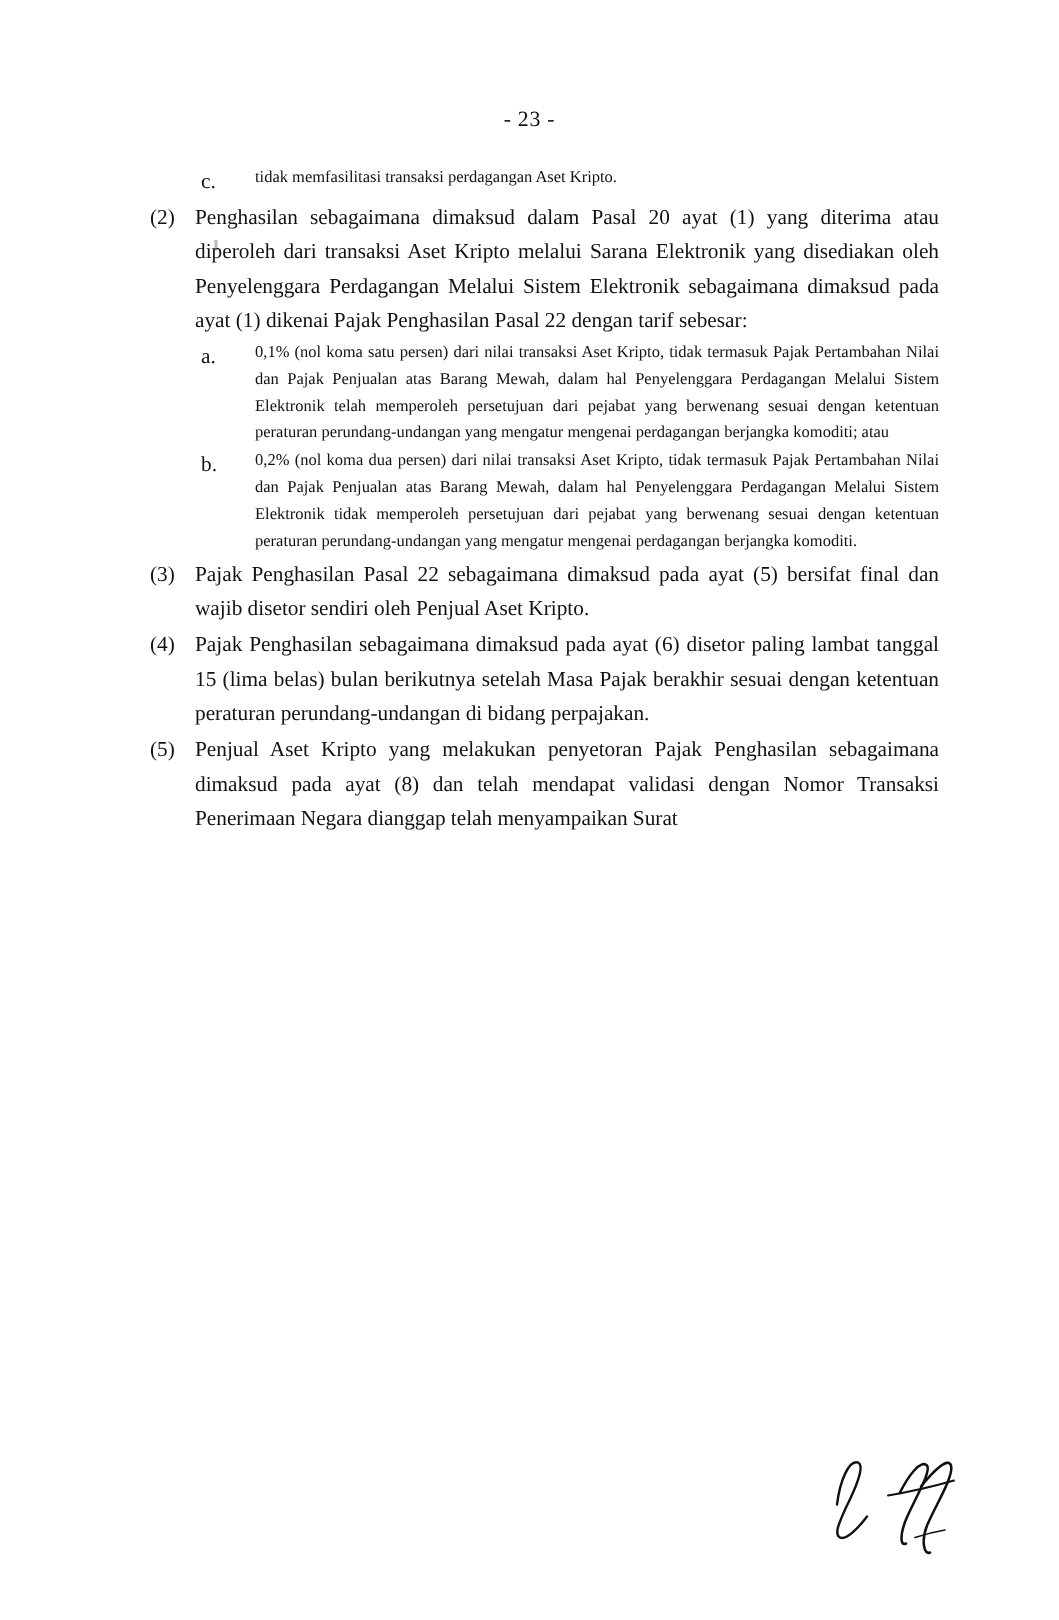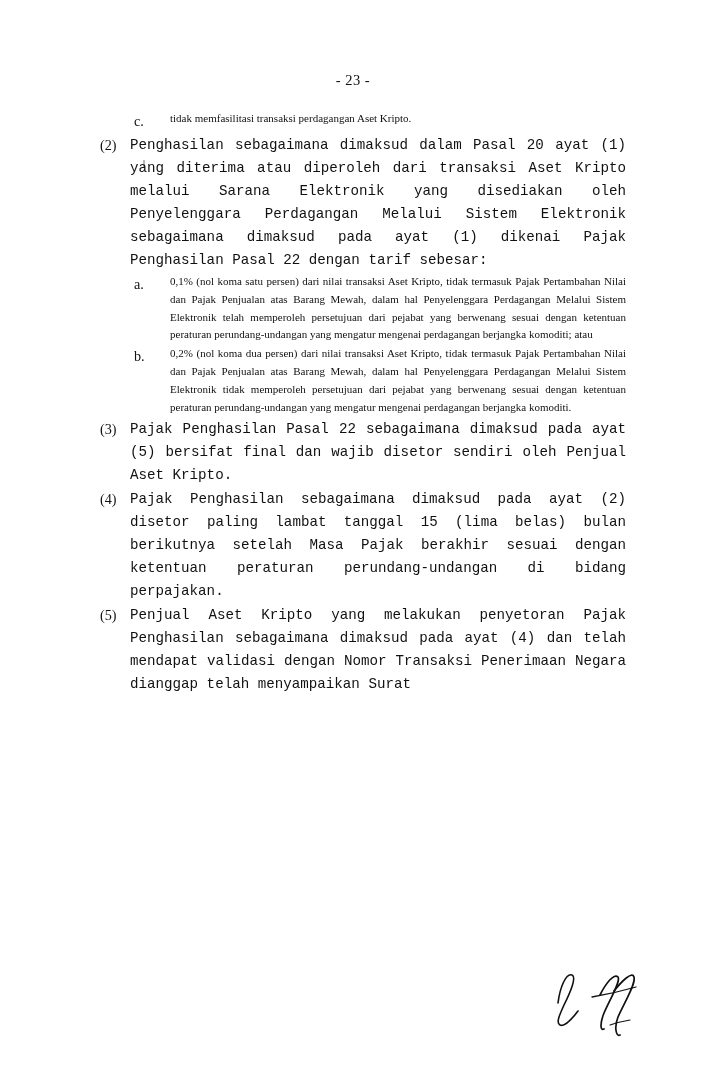--- a/index.html
+++ b/index.html
@@ -51,21 +51,20 @@
     padding-left: 14px;
     box-sizing: border-box;
   }
   .lvl1 > .body {
     flex: 1 1 auto;
     font-size: 14.2px;
     line-height: 1.62;
     text-align: justify;
     text-justify: inter-word;
     hyphens: none;
-    font-family: Liberation Mono, monospace;
   }
   
   .lvl2 {
     margin-left: 44px;
   }
   .lvl2 > .marker {
     width: 40px;
     flex: 0 0 40px;
     font-size: 14.2px;
     line-height: 1.62;
@@ -130,26 +129,26 @@
       <div class="body last-left">0,2% (nol koma dua persen) dari nilai transaksi Aset Kripto, tidak termasuk Pajak Pertambahan Nilai dan Pajak Penjualan atas Barang Mewah, dalam hal Penyelenggara Perdagangan Melalui Sistem Elektronik tidak memperoleh persetujuan dari pejabat yang berwenang sesuai dengan ketentuan peraturan perundang-undangan yang mengatur mengenai perdagangan berjangka komoditi.</div>
     </div>
 
     <div class="row lvl1">
       <div class="marker">(3)</div>
       <div class="body last-left">Pajak Penghasilan Pasal 22 sebagaimana dimaksud pada ayat (5) bersifat final dan wajib disetor sendiri oleh Penjual Aset Kripto.</div>
     </div>
 
     <div class="row lvl1">
       <div class="marker">(4)</div>
-      <div class="body last-left">Pajak Penghasilan sebagaimana dimaksud pada ayat (2) disetor paling lambat tanggal 15 (lima belas) bulan berikutnya setelah Masa Pajak berakhir sesuai dengan ketentuan peraturan perundang-undangan di bidang perpajakan.</div>
+      <div class="body last-left">Pajak Penghasilan sebagaimana dimaksud pada ayat (6) disetor paling lambat tanggal 15 (lima belas) bulan berikutnya setelah Masa Pajak berakhir sesuai dengan ketentuan peraturan perundang-undangan di bidang perpajakan.</div>
     </div>
 
     <div class="row lvl1">
       <div class="marker">(5)</div>
-      <div class="body">Penjual Aset Kripto yang melakukan penyetoran Pajak Penghasilan sebagaimana dimaksud pada ayat (4) dan telah mendapat validasi dengan Nomor Transaksi Penerimaan Negara dianggap telah menyampaikan Surat</div>
+      <div class="body">Penjual Aset Kripto yang melakukan penyetoran Pajak Penghasilan sebagaimana dimaksud pada ayat (8) dan telah mendapat validasi dengan Nomor Transaksi Penerimaan Negara dianggap telah menyampaikan Surat</div>
     </div>
 
   </div>
 
   <div class="signature">
     <svg width="120" height="80" viewBox="0 0 120 80" fill="none" xmlns="http://www.w3.org/2000/svg">
       <path d="M10 38 C12 22, 18 8, 24 10 C29 12, 22 28, 16 40 C11 51, 8 58, 12 60 C16 62, 24 54, 30 46" stroke="#111111" stroke-width="1.6" stroke-linecap="round" fill="none"></path>
       <path d="M52 30 C58 18, 66 8, 70 12 C73 16, 62 34, 56 48 C52 58, 52 66, 56 64" stroke="#111111" stroke-width="1.7" stroke-linecap="round" fill="none"></path>
       <path d="M66 26 C74 16, 84 6, 86 12 C88 19, 76 38, 70 52 C66 62, 68 72, 72 70" stroke="#111111" stroke-width="1.7" stroke-linecap="round" fill="none"></path>
       <path d="M44 32 C56 30, 74 26, 88 22" stroke="#111111" stroke-width="1.3" stroke-linecap="round" fill="none"></path>

